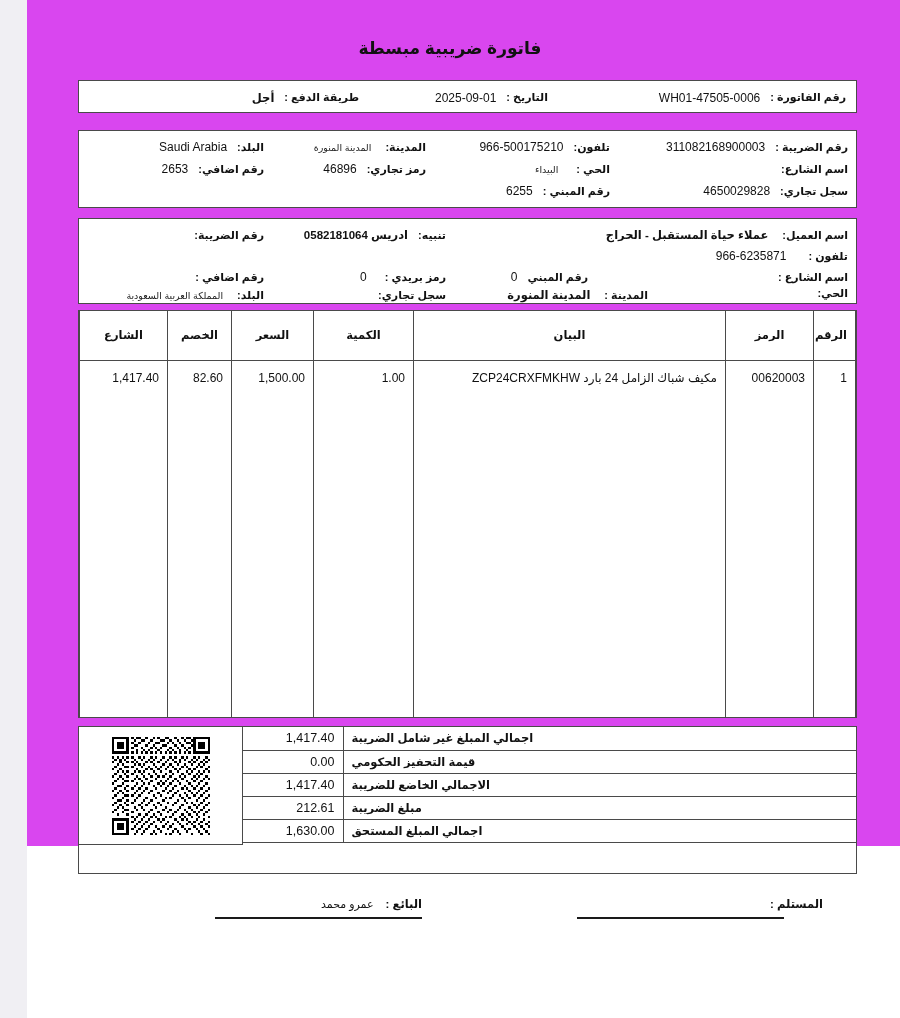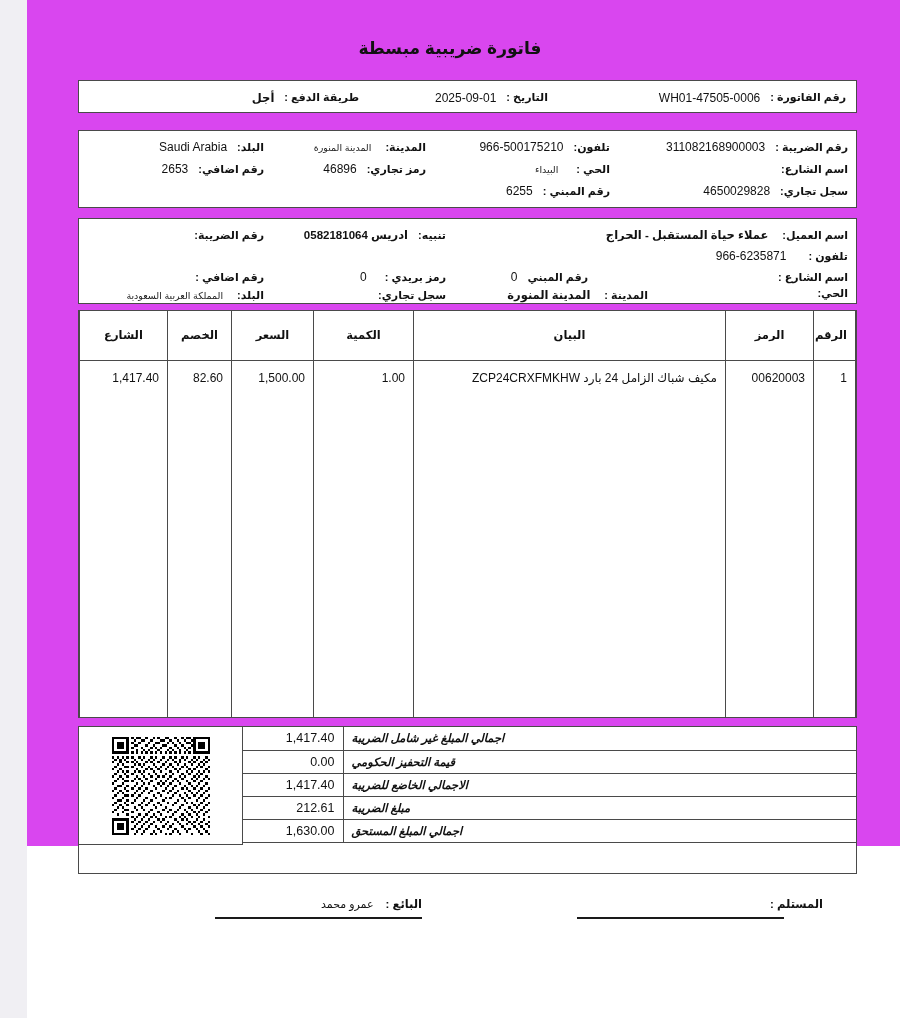--- a/index.html
+++ b/index.html
@@ -136,21 +136,21 @@
     table-layout: fixed;
     width: 613px;
   }
   table.totals td {
     border: 1.4px solid #4a4a4a;
     height: 23px;
     font-size: 11.5px;
     padding: 0 8px;
     box-sizing: border-box;
   }
-  table.totals td.t-label { font-weight: bold; text-align: left; width: 513px; font-style: italic; }
+  table.totals td.t-label { font-weight: bold; text-align: left; width: 513px; }
   table.totals td.t-value { text-align: right; direction: ltr; width: 100px; font-size: 12.5px; }
   table.totals tr:first-child td { border-top: none; }
   table.totals td.t-label { border-right: none; }
   table.totals td.t-value { border-left: none; }
 
   .qr-wrap {
     position: absolute;
     left: 0; top: 0;
     width: 164px; height: 118px;
     border-left: none;

